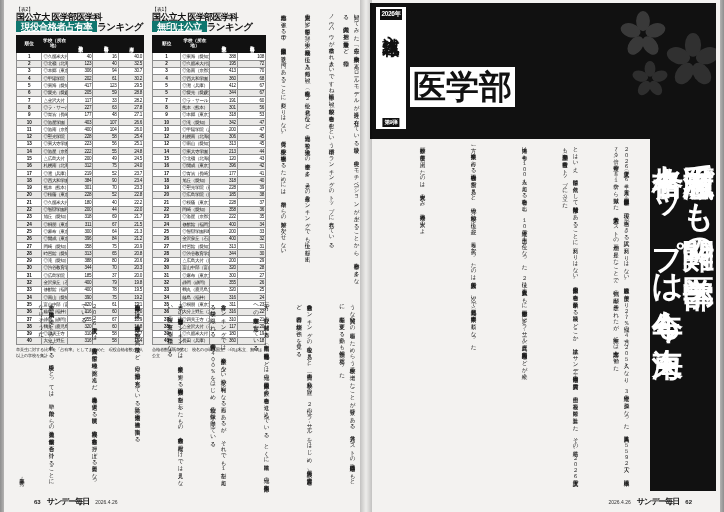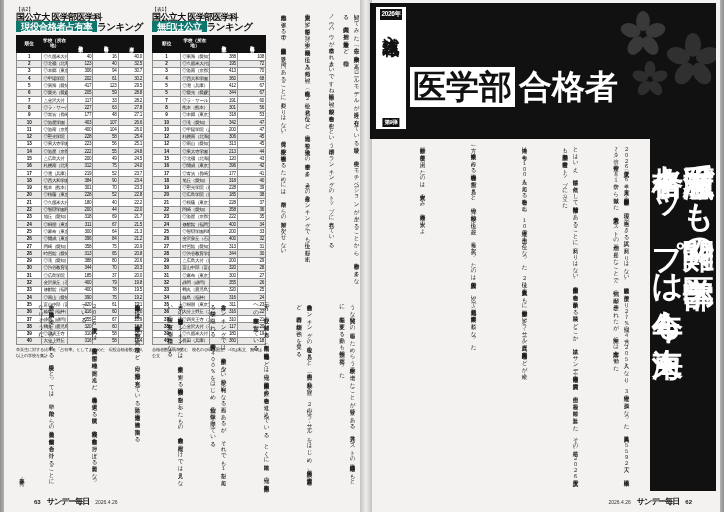--- a/index.html
+++ b/index.html
@@ -806,21 +806,20 @@
 
       <div class="kicker">
         <div class="kicker-year">2026年</div>
         <div class="kicker-main">入試速報</div>
         <div class="kicker-badge">第9弾</div>
       </div>
 
       <div class="head-lines">
         <div class="hl-row">
           <span class="hl-box">医学部</span>
-          <span class="hl-plain">合格者</span>
         </div>
       </div>
 
     </div>
 
     <div class="vhead">
       <div class="vhead-line vh-1">志願者減でも難関の医学部</div>
       <div class="vhead-line vh-2">合格者トップは今年も東海</div>
     </div>
 

